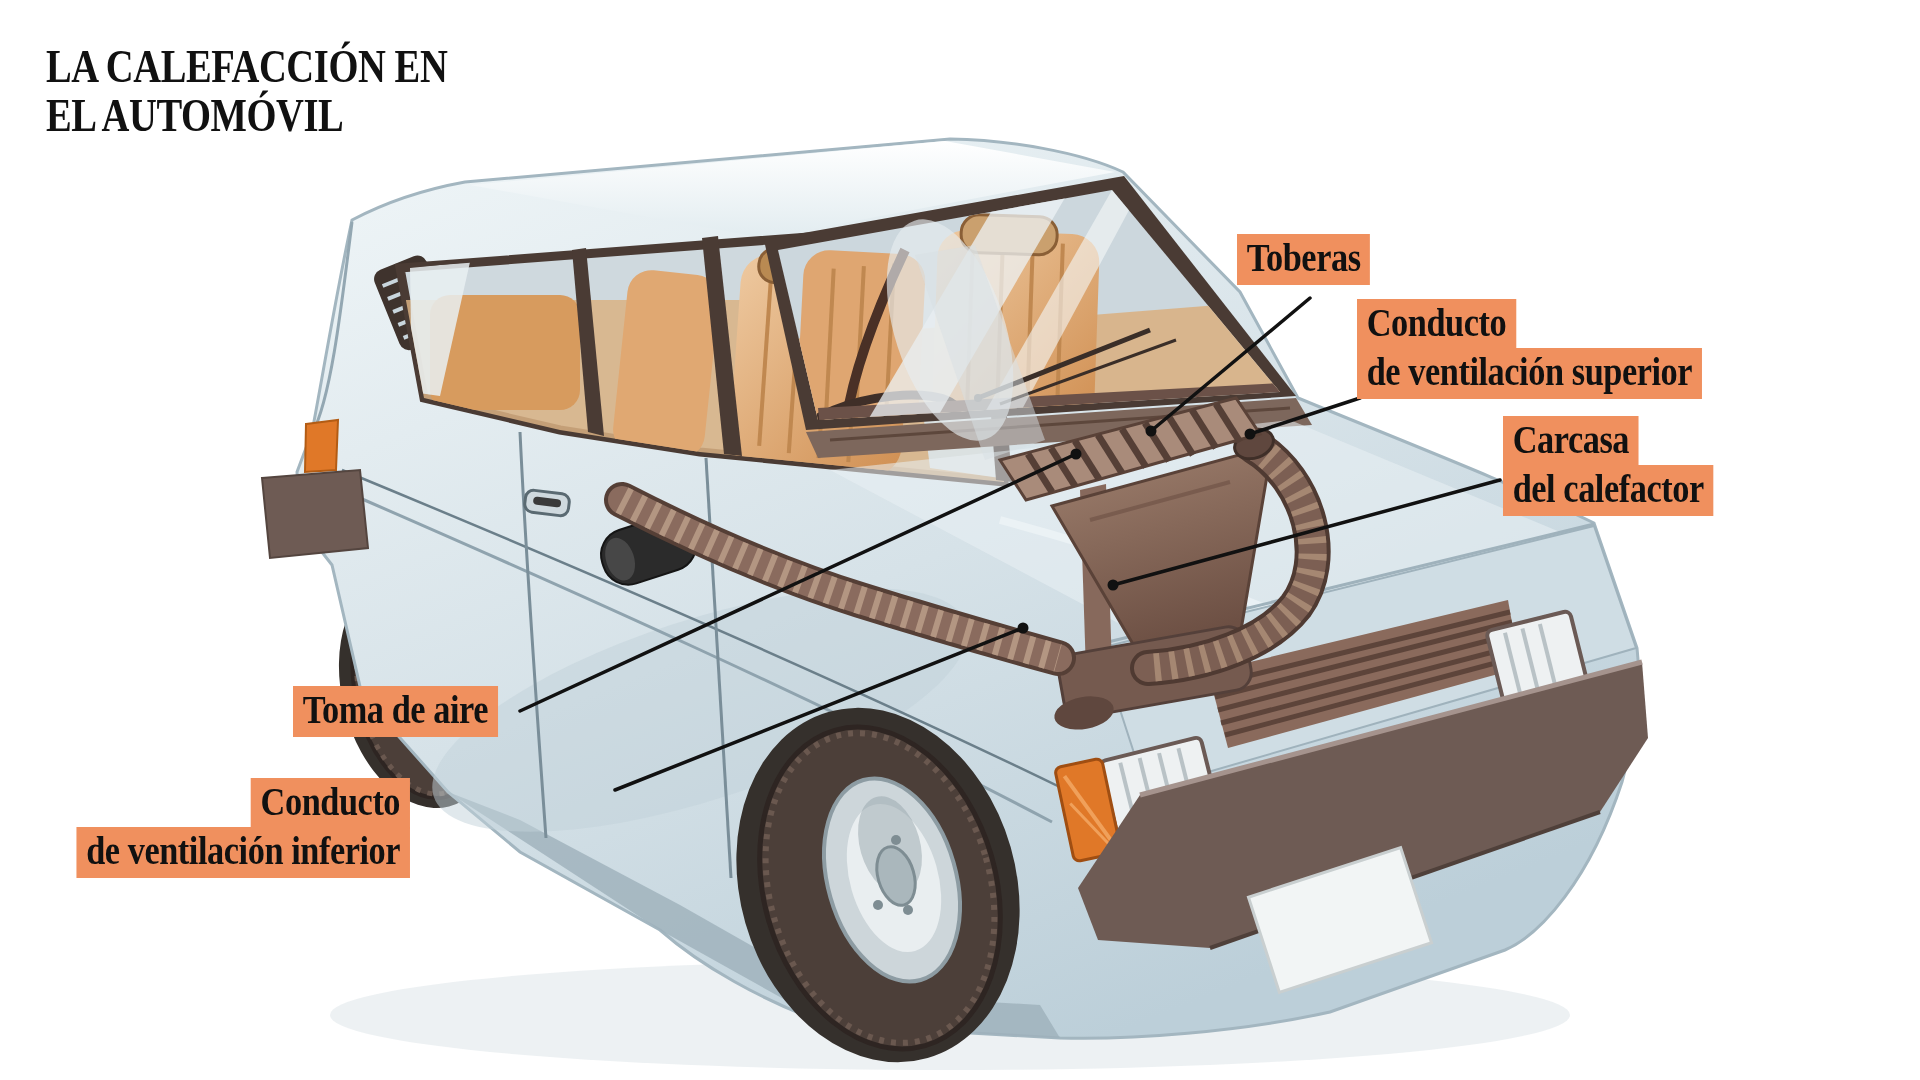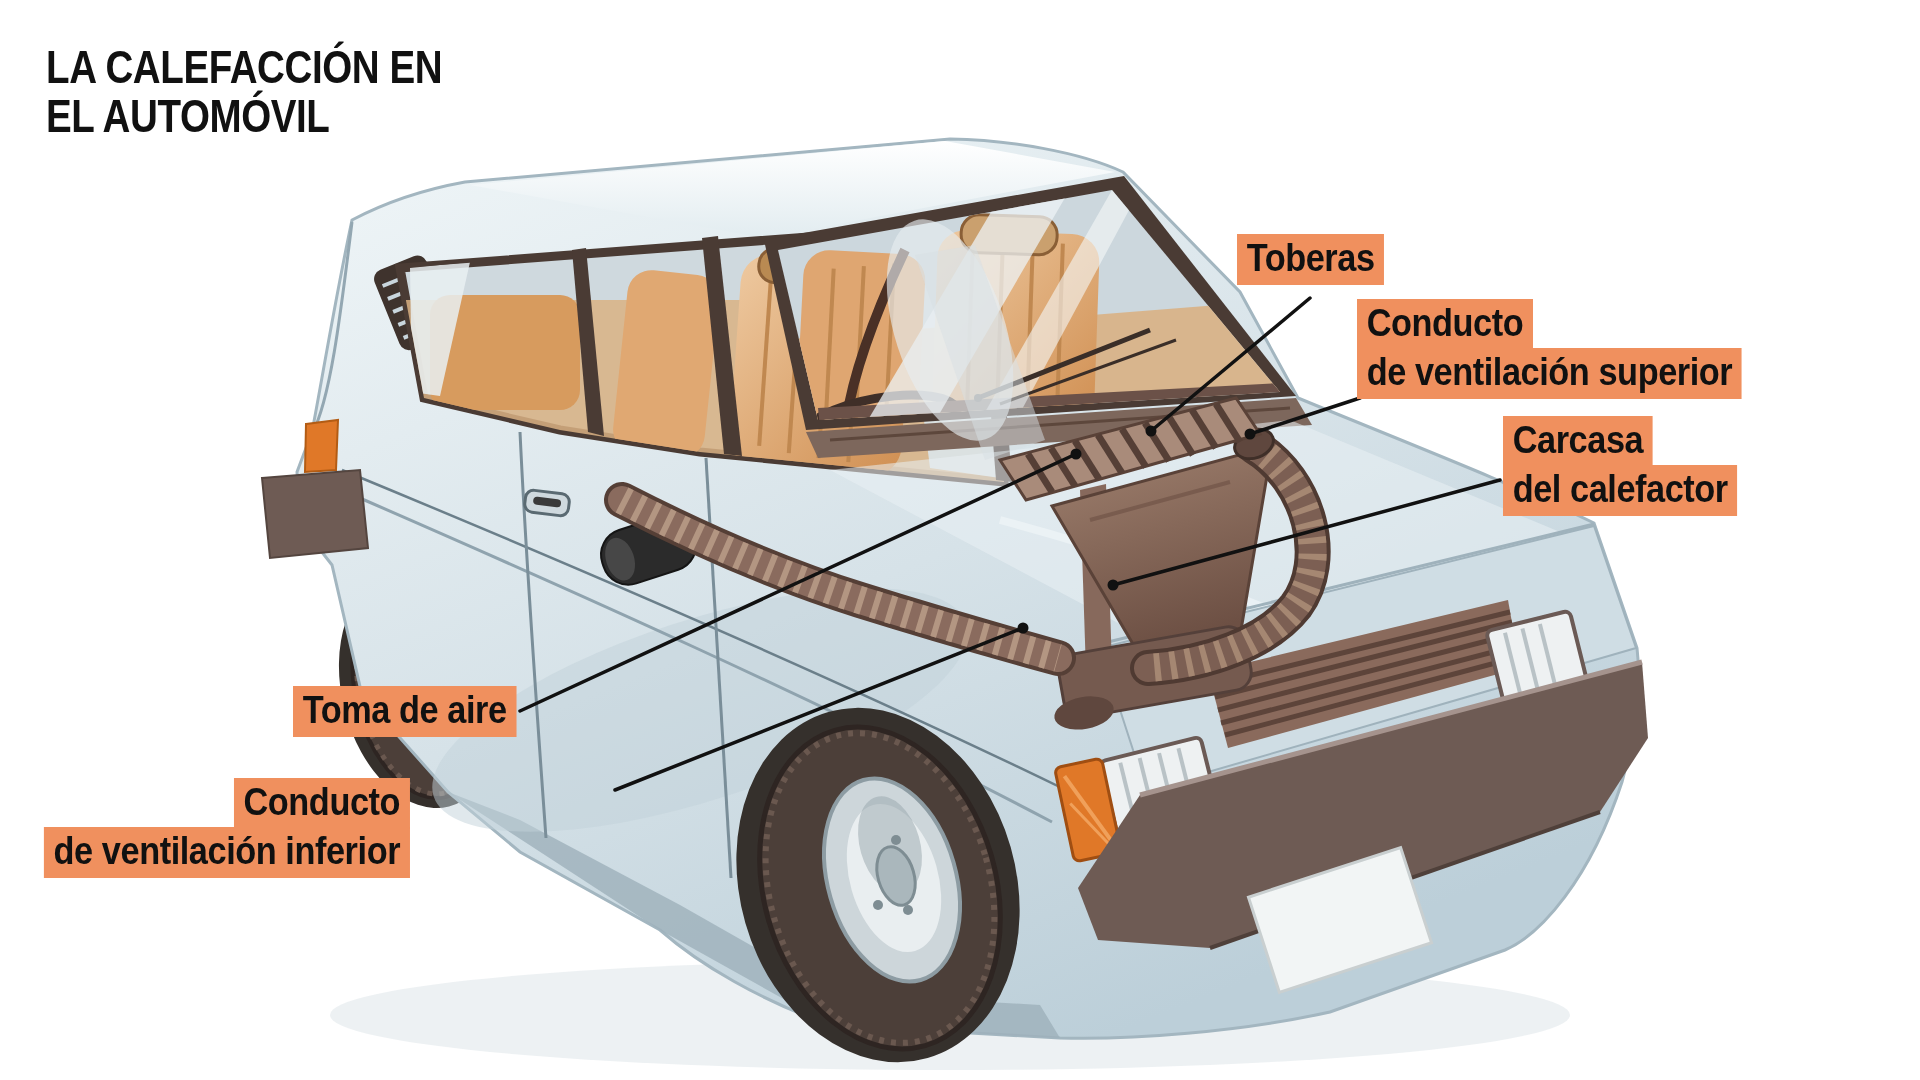--- a/index.html
+++ b/index.html
@@ -3,21 +3,21 @@
 <meta charset="utf-8">
 <style>
   :root{
     --label_background:#F0905E;
     --text:#111111;
     --page_background:#FFFFFF;
     --leader_line:#111111;
   }
   html,body{margin:0;padding:0;width:1920px;height:1080px;overflow:hidden;background:var(--page_background);}
   .stage{position:relative;width:1712px;height:1080px;background:var(--page_background);
-         font-family:Liberation Sans, sans-serif;}
+         font-family:Liberation Serif, serif;}
   .car-svg{position:absolute;left:0;top:0;width:1920px;height:1080px;}
   .title{position:absolute;left:46px;top:42px;color:var(--text);font-weight:bold;
          font-size:47px;line-height:49px;letter-spacing:-0.5px;
          transform:scaleX(0.82);transform-origin:left top;white-space:nowrap;}
   .label{position:absolute;display:flex;flex-direction:column;align-items:flex-start;
          transform:scaleX(0.88);transform-origin:left top;}
   .label.align-right{align-items:flex-end;transform-origin:right top;}
   .label .line{display:inline-block;background:var(--label_background);color:var(--text);
          font-weight:bold;font-size:39px;line-height:1.0;letter-spacing:-0.5px;
          padding:4px 11px 8px 11px;margin-top:-2px;white-space:nowrap;}

